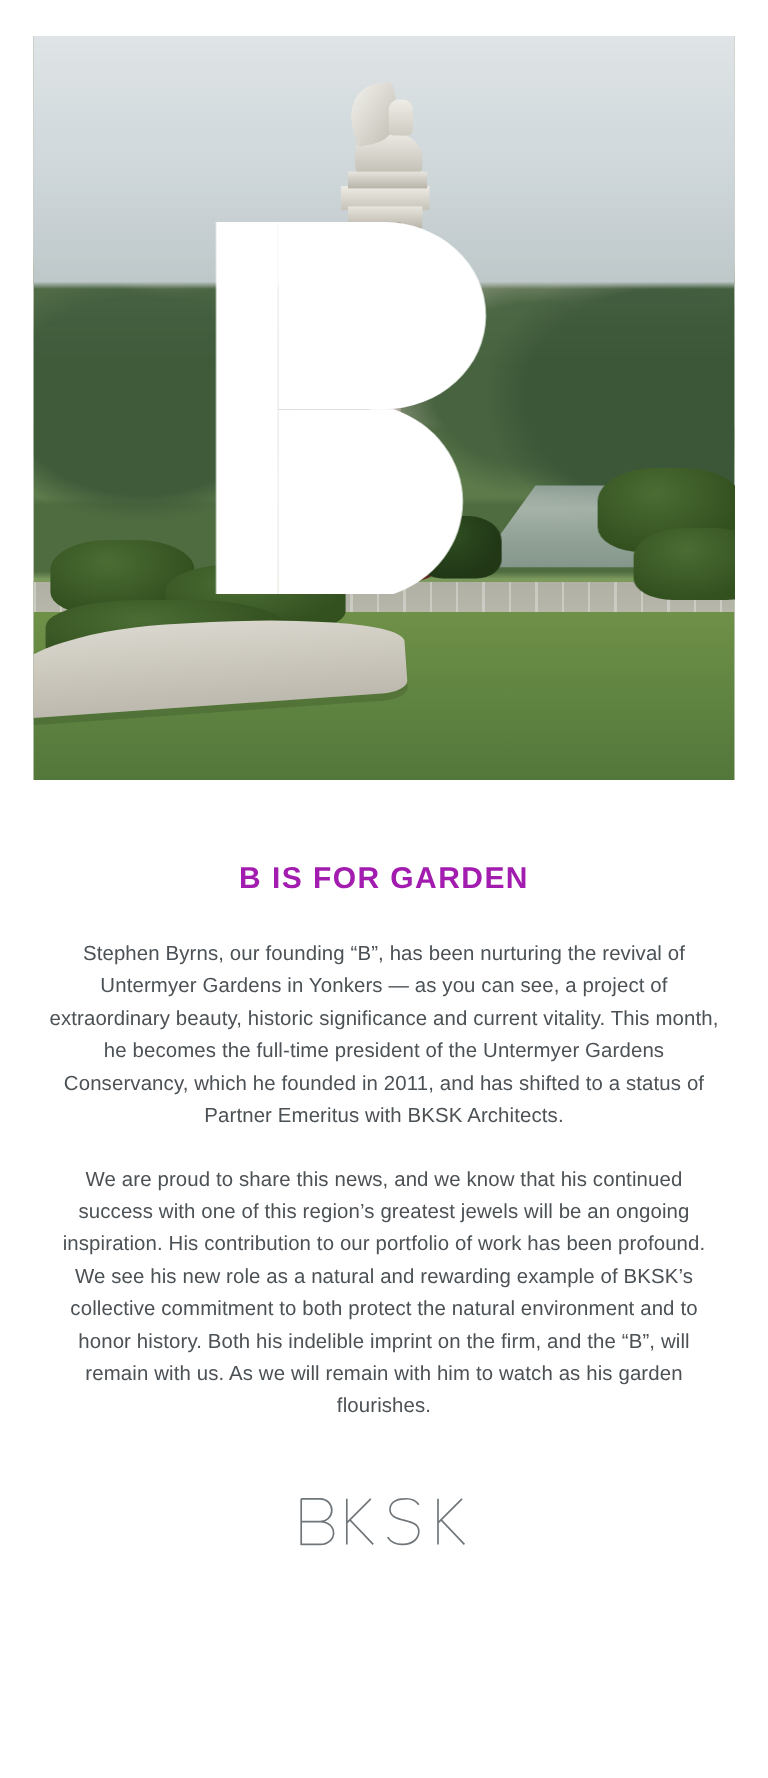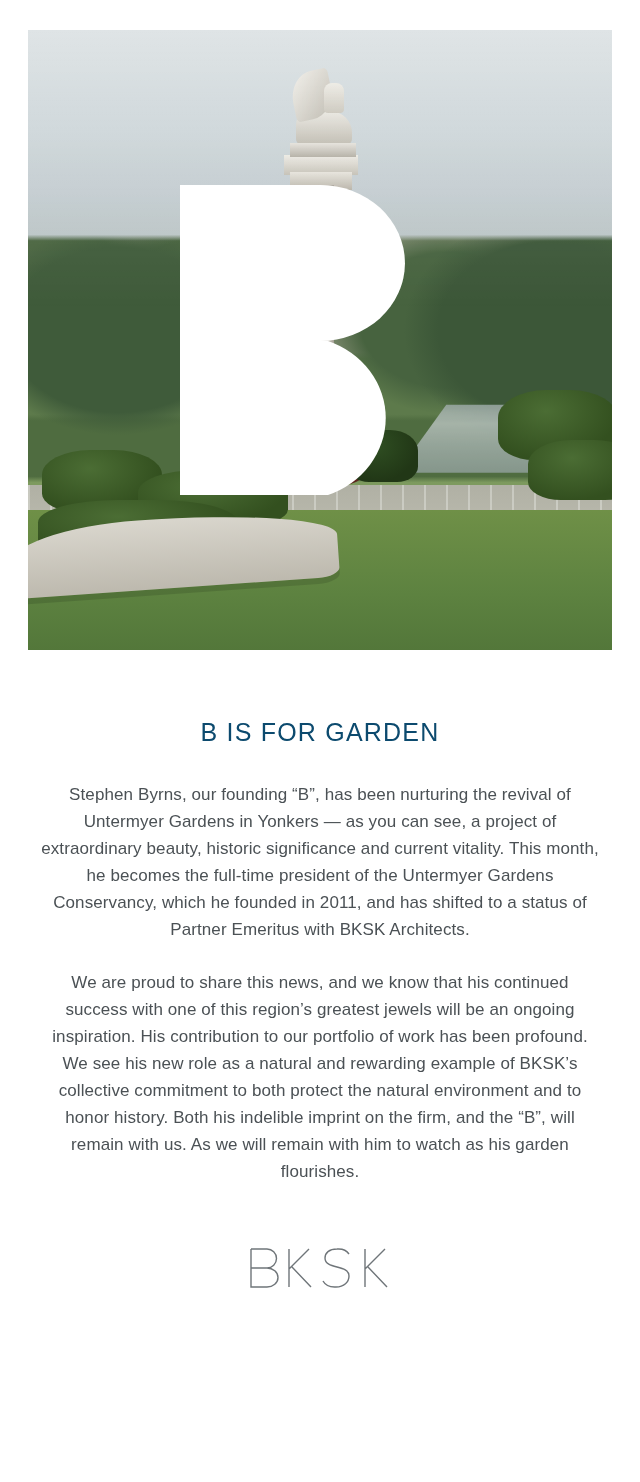--- a/index.html
+++ b/index.html
@@ -216,22 +216,22 @@
   .monogram svg { display: block; }
 
   
   .content {
     padding: 68px 40px 0 40px;
     text-align: center;
   }
   .headline {
     font-size: 25px;
     letter-spacing: 1.2px;
-    font-weight: normal;
-    color: #0c4a6e;
+    font-weight: bold;
+    color: #a21caf;
     margin: 0 0 34px 0;
   }
   .para {
     font-size: 17px;
     line-height: 27px;
     color: #4b5155;
     margin: 0 0 26px 0;
     letter-spacing: .1px;
   }
   .para:last-child { margin-bottom: 0; }

